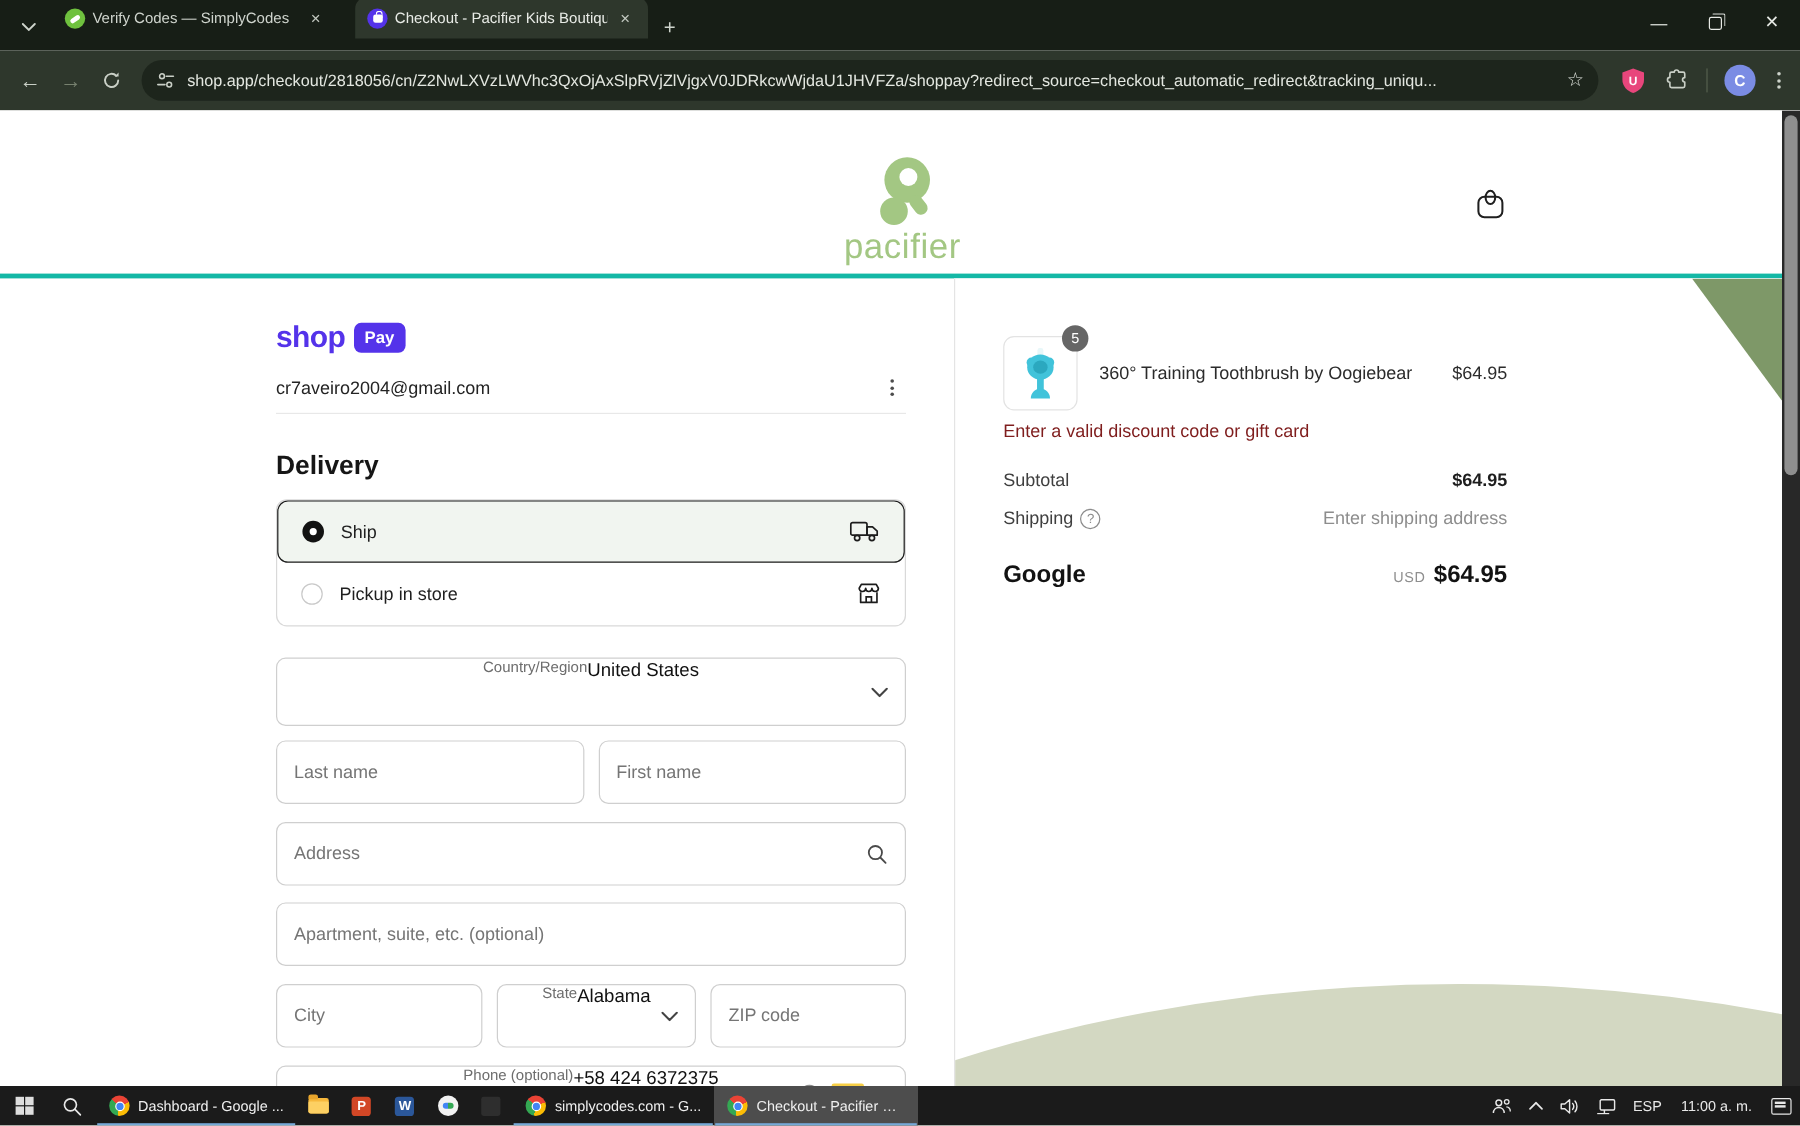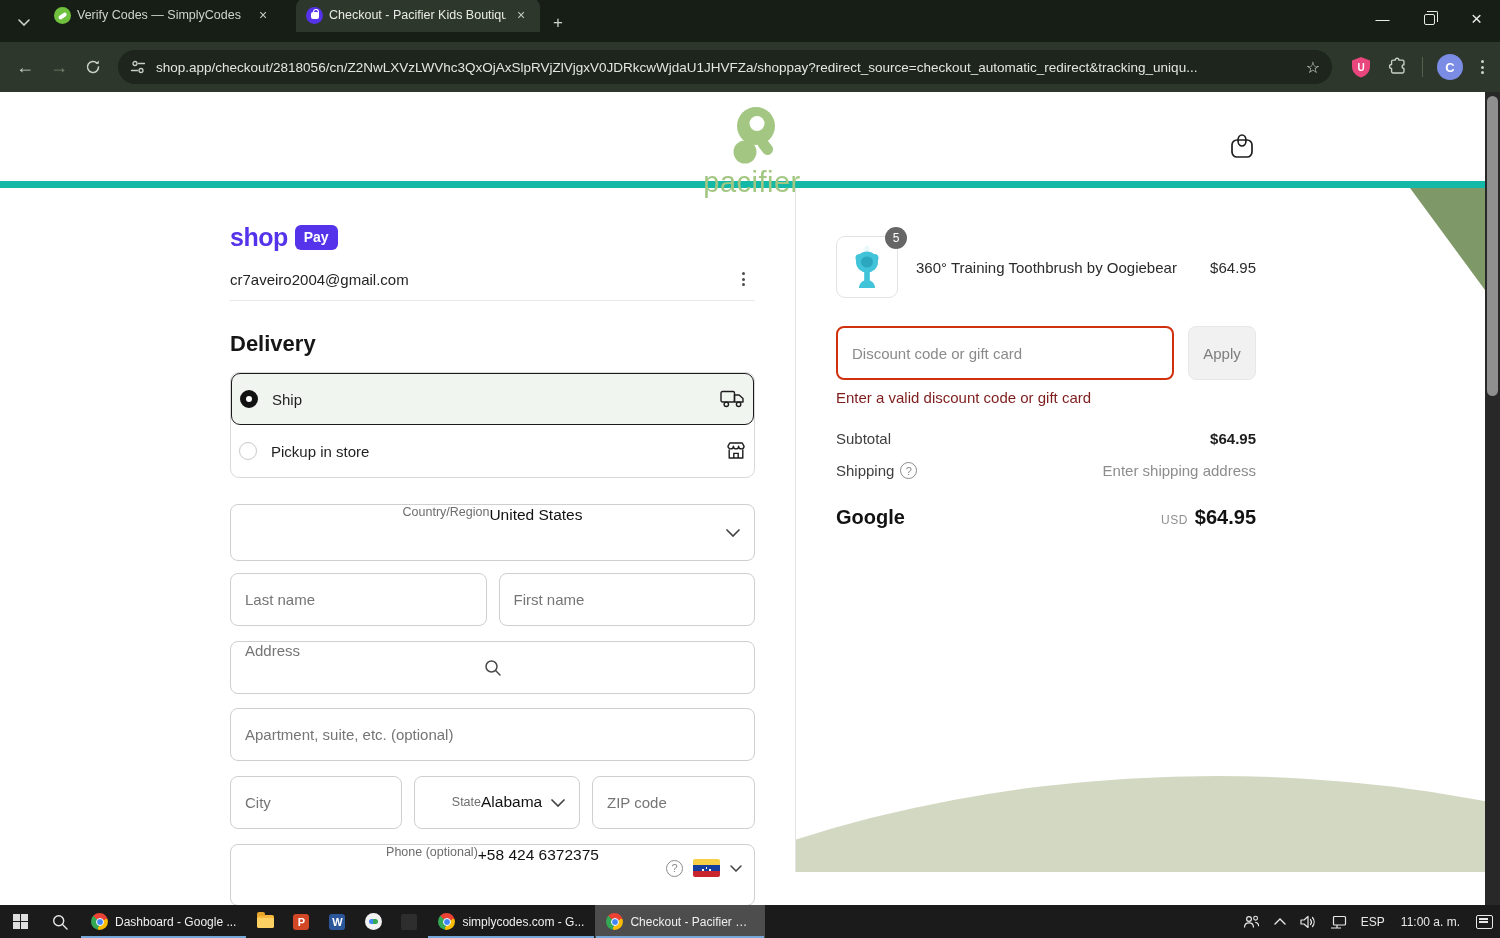--- a/index.html
+++ b/index.html
@@ -48,66 +48,66 @@
   .shield-icon { width:24px; height:24px; margin:0 7px; position:relative; }
   .puzzle-icon { width:22px; height:22px; margin:0 7px; }
   .ext-divider { width:1px; height:20px; background:#55604f; margin:0 6px; }
   .avatar { width:26px; height:26px; border-radius:50%; background:#7b8ce4; color:#fff; font-size:13px; font-weight:bold;
     display:flex; align-items:center; justify-content:center; margin:0 8px; }
   .kebab { display:flex; flex-direction:column; gap:2.5px; padding:6px 10px; }
   .kebab i { width:3px; height:3px; border-radius:50%; background:#cdd3cb; }
 
   
   .page { position:absolute; top:92px; left:0; width:1500px; height:813px; background:#fff; overflow:hidden; }
-  .site-header { position:relative; height:96px; border-bottom:7px solid #14b8a6; }
+  .site-header { position:relative; height:116px; border-bottom:4px solid #14b8a6;margin-top:24px; }
   .brand { position:absolute; left:50%; top:14px; transform:translateX(-58px); width:120px; text-align:center; }
   .brand-name { color:#a3c783; font-size:29px; letter-spacing:0.5px; margin-top:2px; }
   .cart-btn { position:absolute; right:245px; top:40px; color:#1f1f1f; }
 
   .main { position:relative; height:684px; display:flex; }
   .left-col { width:795px; flex:none; }
   .left-inner { width:525px; margin-left:230px; padding-top:34px; }
 
   .shoppay-row { display:flex; align-items:center; height:30px; }
   .shop-word { color:#5433ea; font-weight:bold; font-size:25px; letter-spacing:-0.5px; }
   .pay-badge { background:#5433ea; color:#fff; font-weight:bold; font-size:14px; border-radius:6px;
     padding:4px 9px 5px; margin-left:7px; }
   .email-row { display:flex; align-items:center; justify-content:space-between; margin-top:15px; height:24px; }
   .email-text { font-size:15px; color:#242424; }
   .kebab.dark i { background:#4c4c4c; }
   .hr { height:1px; background:#e8e8e8; margin-top:9px; }
 
   .delivery-h { margin-top:30px; font-size:22px; font-weight:bold; color:#161616; }
   .opt-group { margin-top:15px; border:1px solid #d9d9d9; border-radius:9px; background:#fff; }
-  .opt { height:52px; display:flex; align-items:center; padding:0 8px; position:relative; }
+  .opt { height:52px; display:flex; align-items:center; padding:0 20px; position:relative; }
   .opt.selected { background:#f1f5f0; border:1.6px solid #1a1a1a; border-radius:9px; }
   .radio { width:18px; height:18px; border-radius:50%; flex:none; }
   .radio.on { border:6px solid #121212; background:#fff; }
   .radio.off { border:1.5px solid #c9c9c9; background:#fff; }
   .opt-label { font-size:15px; color:#1f1f1f; margin-left:14px; flex:1; }
   .opt-icon { color:#1c1c1c; flex:none; }
 
   .field { border:1px solid #cfcfcf; border-radius:8px; background:#fff; position:relative;
     display:flex; align-items:center; padding:0 14px; }
   .field input { border:none; outline:none; background:transparent; font-size:15px; color:#141414; width:100%;
     font-family:"Liberation Sans", sans-serif; }
   .field input::placeholder { color:#757575; opacity:1; }
   .stacked { flex-direction:row; align-items:flex-start; justify-content:center; }
   .f-label { font-size:12.5px; color:#6d6d6d; line-height:1.25; }
   .f-value { font-size:15.5px; color:#111; line-height:1.3; }
   .sel-chevron { position:absolute; right:14px; top:50%; transform:translateY(-50%); }
 
   .country { margin-top:26px; height:57px; }
   .row2 { display:flex; gap:12px; margin-top:12px; }
   .row2 .field { height:53px; flex:1; }
-  .addr { margin-top:15px; height:53px;flex-direction:column; }
+  .addr { margin-top:15px; height:53px; }
   .apt { margin-top:14px; height:53px; }
   .row3 { display:flex; gap:12px; margin-top:15px; }
   .city-f { width:172px; height:53px; }
-  .state-f { width:166px; height:53px;align-items:center; }
+  .state-f { width:166px; height:53px; }
   .zip-f { flex:1; height:53px; }
   .phone { margin-top:15px; height:62px; }
   .phone-right { position:absolute; right:12px; top:14px; display:flex; align-items:center; gap:10px; }
   .qmark { width:17px; height:17px; border:1.3px solid #8b8b8b; border-radius:50%; color:#8b8b8b; font-size:11px;
     display:flex; align-items:center; justify-content:center; }
   .flag-ve { width:27px; height:18px; border-radius:2px; overflow:hidden;
     background:linear-gradient(#f7cf46 0 33.3%, #133e9e 33.3% 66.6%, #c8252c 66.6% 100%); position:relative; }
   .flag-ve::after { content:""; position:absolute; left:9px; top:7.5px; width:9px; height:4px;
     background:radial-gradient(circle 0.8px at 1px 3px,#fff 99%,transparent), radial-gradient(circle 0.8px at 4.5px 1px,#fff 99%,transparent), radial-gradient(circle 0.8px at 8px 3px,#fff 99%,transparent); }
 
@@ -399,26 +399,20 @@
                 <rect x="14.2" y="26" width="5.6" height="10" fill="#41c3da"></rect>
                 <path d="M9 43c0-4 3-8 8-8s8 4 8 8z" fill="#41c3da"></path>
               </svg>
             </div>
             <div class="qty-badge">5</div>
           </div>
           <div class="prod-name">360° Training Toothbrush by Oogiebear</div>
           <div class="prod-price">$64.95</div>
         </div>
 
-        <div class="discount-row">
-          <div class="discount-field">
-            <input type="text" placeholder="Discount code or gift card" style="">
-          </div>
-          <div class="apply-btn">Apply</div>
-        </div>
         <div class="disc-error">Enter a valid discount code or gift card</div>
 
         <div class="tot-row sub-row">
           <span class="tot-label">Subtotal</span>
           <span class="sub-val">$64.95</span>
         </div>
         <div class="tot-row ship-row">
           <span class="tot-label">
             <span>Shipping</span>
             <span class="qmark">?</span>

